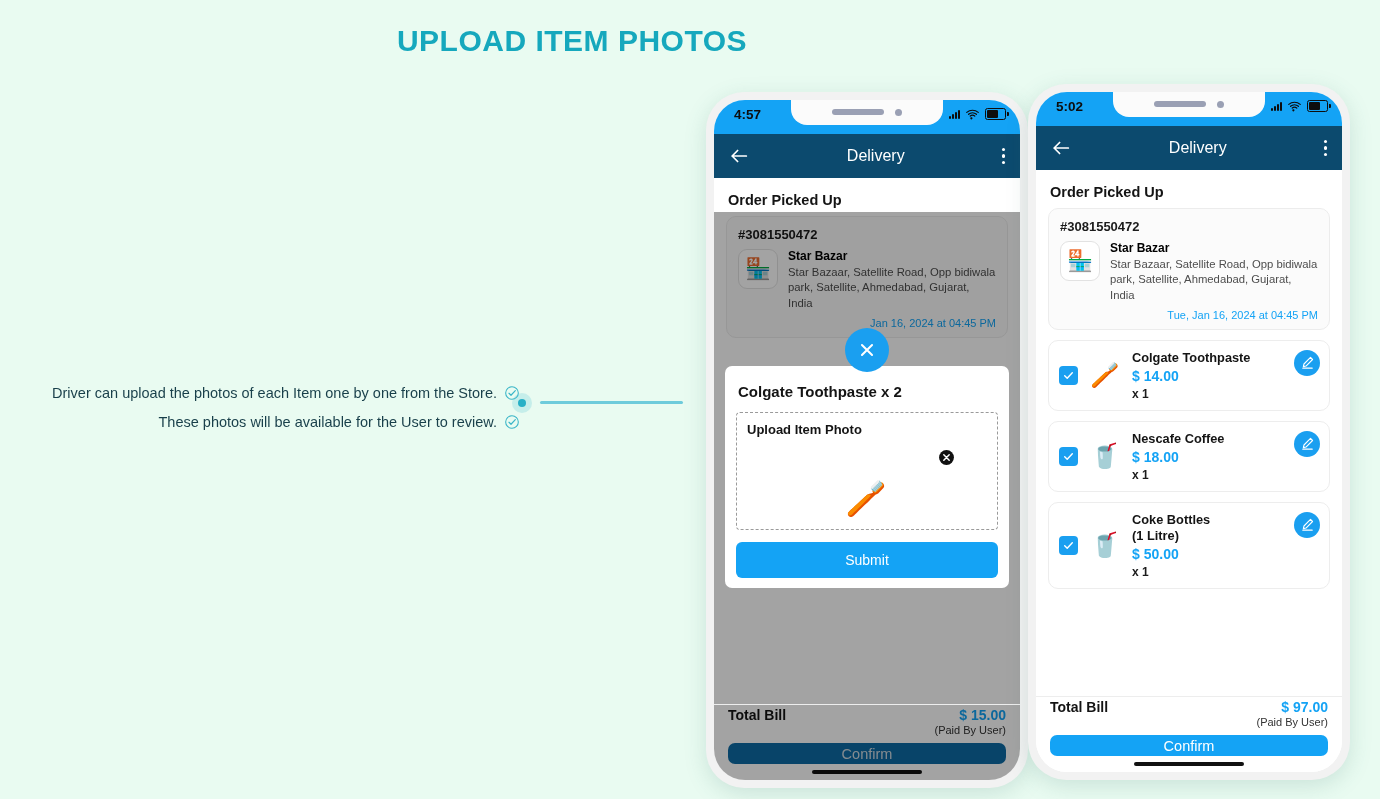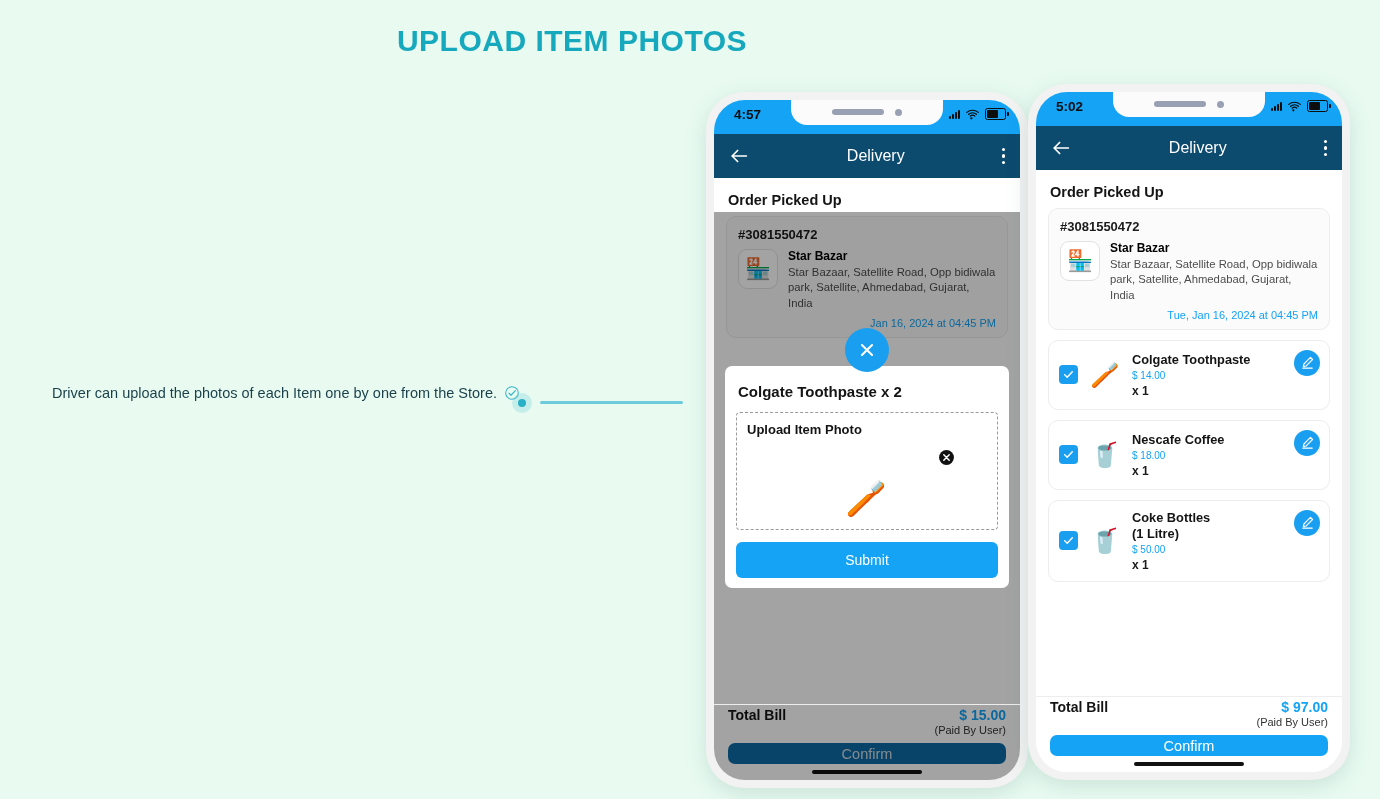--- a/index.html
+++ b/index.html
@@ -115,21 +115,21 @@
     position:relative;min-height:70px;box-sizing:border-box;
   }
   .chk{
     width:19px;height:19px;flex:0 0 19px;border-radius:4px;background:#1a9ff0;
     display:flex;align-items:center;justify-content:center;
   }
   .chk svg{width:13px;height:13px;}
   .item-thumb{width:36px;flex:0 0 36px;text-align:center;font-size:24px;line-height:1;}
   .item-info{flex:1;min-width:0;}
   .item-name{font-size:12.8px;font-weight:bold;color:#141414;line-height:1.25;}
-  .item-price{font-size:10px;font-weight:normal;color:#14a3f5;margin-top:2px;}
+  .item-price{font-size:14px;font-weight:bold;color:#14a3f5;margin-top:2px;}
   .item-qty{font-size:12px;font-weight:bold;color:#1b1b1b;margin-top:3px;}
   .edit-btn{
     position:absolute;right:9px;top:9px;width:26px;height:26px;border-radius:50%;
     background:#1a9ff0;display:flex;align-items:center;justify-content:center;
   }
   .edit-btn svg{width:15px;height:15px;}
 
   
   .footer{
     background:#fff;border-top:1px solid #ededed;padding:2px 14px 0 14px;
@@ -194,20 +194,27 @@
   .dim-btn{background:#0d6ba5;color:#cfd9e0;}
 </style>
 </head>
 <body style="background: rgb(233, 251, 241);">
 
 <div class="page-title" style="color: rgb(22, 168, 189);">UPLOAD ITEM PHOTOS</div>
 
 <div class="annotations">
   <div class="anno-line">
     <span>Driver can upload the photos of each Item one by one from the Store.</span>
+    <svg class="check-ic" viewBox="0 0 24 24">
+      <circle cx="12" cy="12" r="9.5" fill="none" stroke="#3bb6c8" stroke-width="1.6"></circle>
+      <path d="M7.5 12.4l3 3 6.5-7" fill="none" stroke="#3bb6c8" stroke-width="1.8" stroke-linecap="round" stroke-linejoin="round"></path>
+    </svg>
+  </div>
+  <div class="anno-line">
+    <span>These photos will be available for the User to review.</span>
     <svg class="check-ic" viewBox="0 0 24 24">
       <circle cx="12" cy="12" r="9.5" fill="none" stroke="#3bb6c8" stroke-width="1.6"></circle>
       <path d="M7.5 12.4l3 3 6.5-7" fill="none" stroke="#3bb6c8" stroke-width="1.8" stroke-linecap="round" stroke-linejoin="round"></path>
     </svg>
   </div>
 </div>
 <div class="connector-dot">
     <i></i>
   </div>
 <div class="connector-line"></div>

